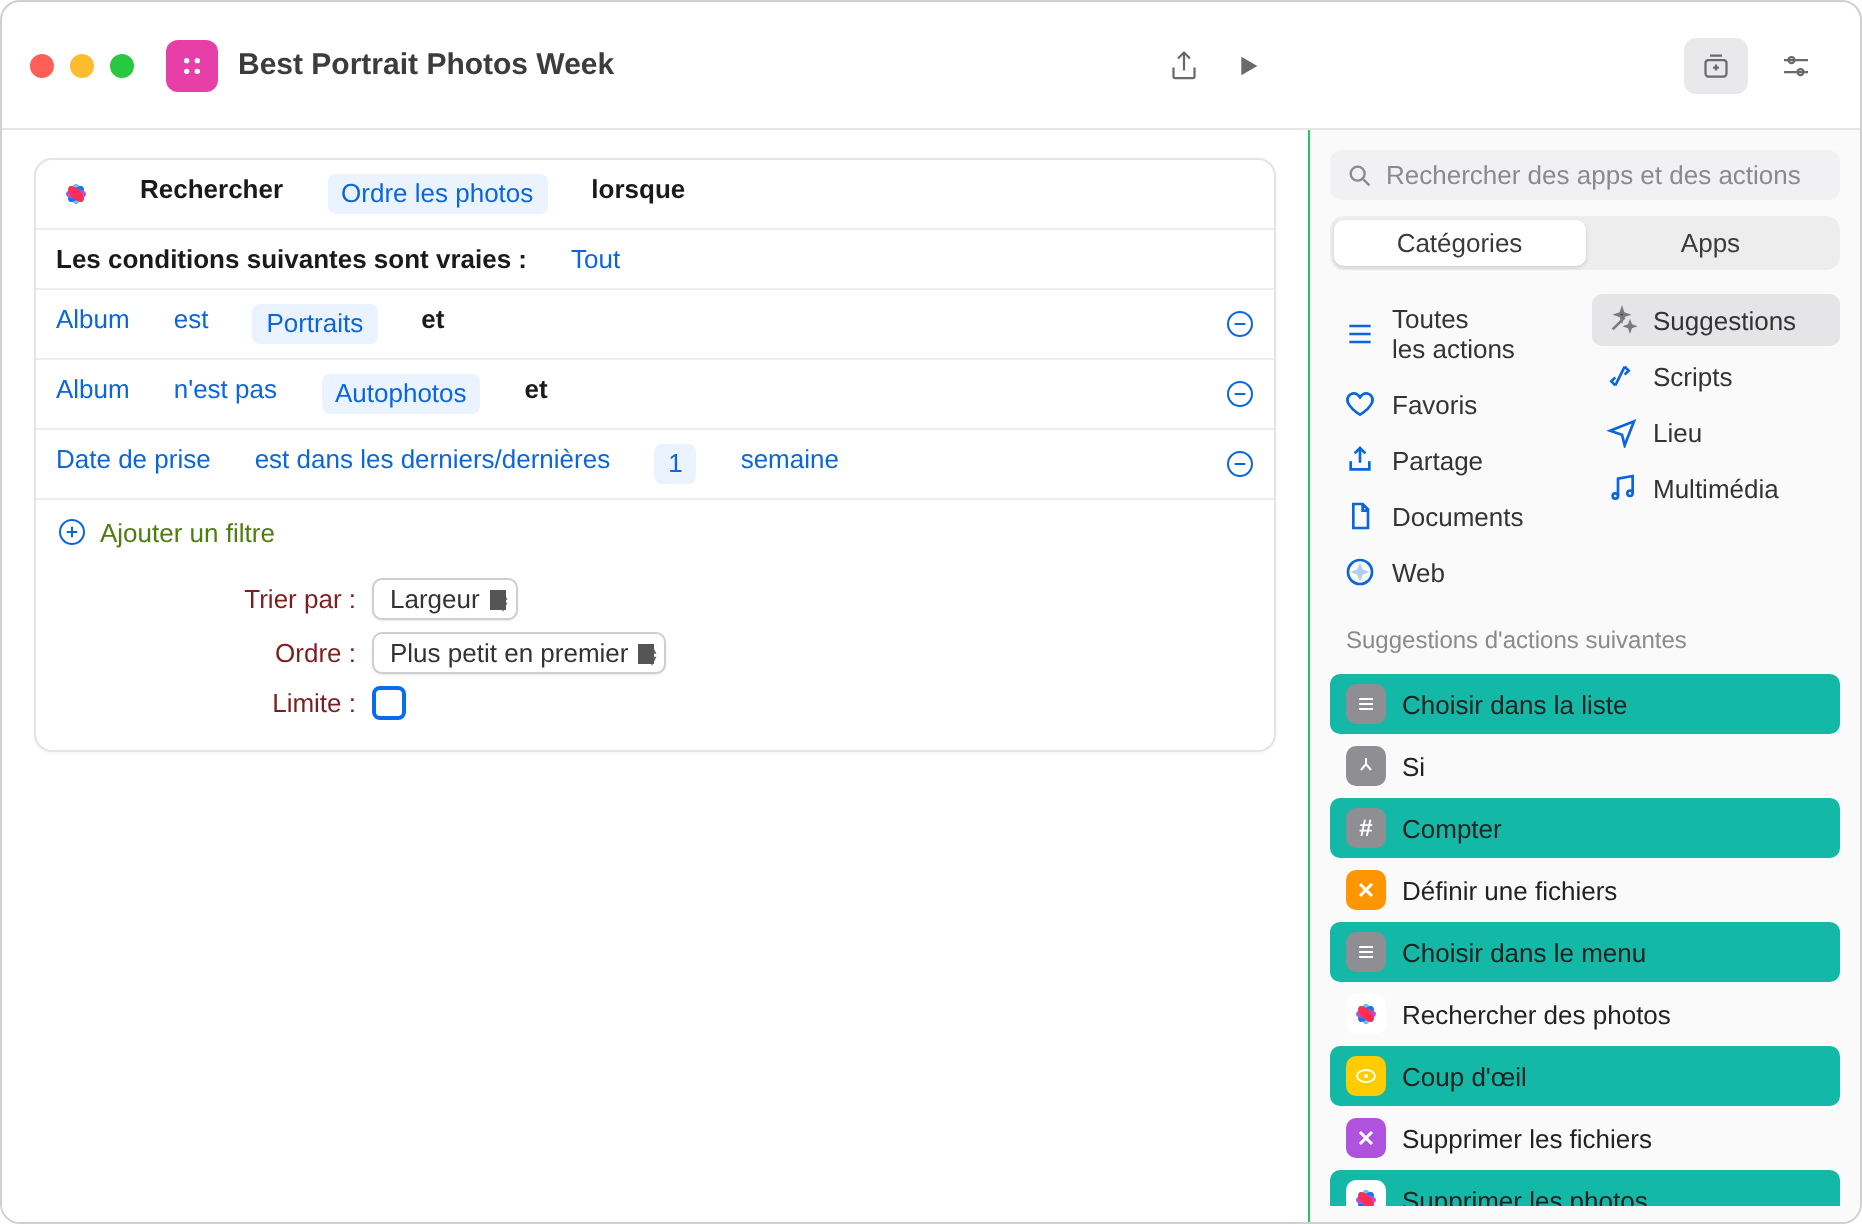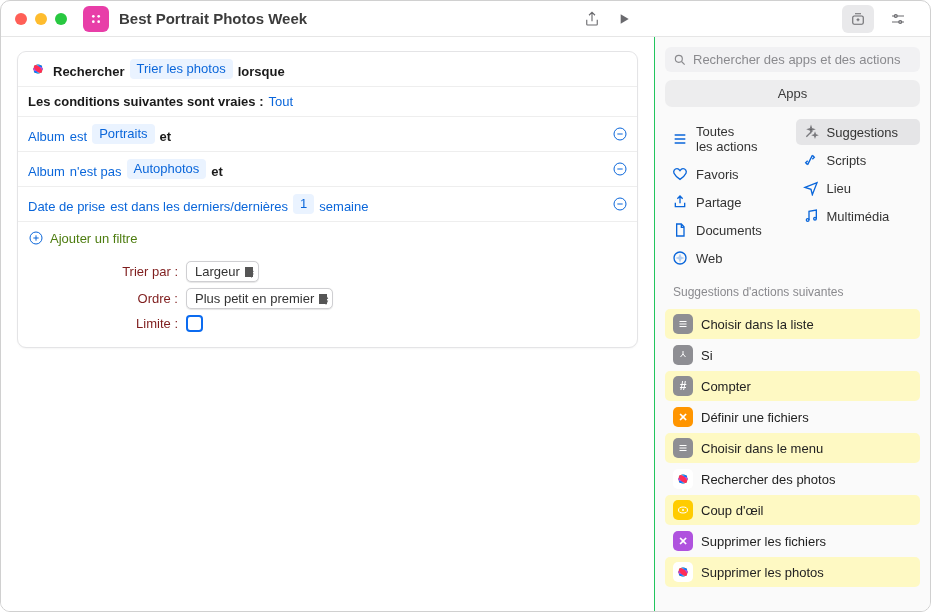--- a/index.html
+++ b/index.html
@@ -1,32 +1,32 @@
 <!DOCTYPE html>
 <html><head>
 <meta charset="utf-8">
 <style>
   * { box-sizing: border-box; margin: 0; padding: 0; font-family: -apple-system, "Helvetica Neue", Arial, sans-serif; }
   body { width: 931px; height: 612px; background: #fff; overflow: hidden; }
   .window { display: flex; flex-direction: column; height: 100%; border: 1px solid #d0d0d0; border-radius: 10px; overflow: hidden; }
-  .titlebar { height: 36px; display: flex; align-items: center; padding: 0 14px; border-bottom: 1px solid #e6e6e6; flex-shrink:0; }
+  .titlebar { height: 64px; display: flex; align-items: center; padding: 0 14px; border-bottom: 1px solid #e6e6e6; flex-shrink:0; }
   .traffic { display: flex; gap: 8px; margin-right: 16px; }
   .circle { width: 12px; height: 12px; border-radius: 50%; }
   .red { background: #ff5f57; }
   .yellow { background: #febc2e; }
   .green { background: #28c840; }
   .app-icon { width: 26px; height: 26px; border-radius: 6px; background: #e83ea8; display:flex;align-items:center;justify-content:center; margin-right: 10px; color:#fff; }
   .title { font-weight: 700; font-size: 15px; color:#3c3c3c; }
   .titlebar-spacer { flex: 1; }
   .toolbar-btn { width: 32px; height: 28px; display: flex; align-items: center; justify-content: center; color: #5a5a5a; border-radius: 5px; }
   .content { flex: 1; display: flex; min-height:0; }
   .left { flex: 1; background: #fff; padding: 14px 16px 0 16px; overflow:auto; }
   .right { width: 276px; background: #fafafa; border-left: 1px solid #22c55e; display:flex; flex-direction:column; }
   .card { border: 1px solid #e4e4e6; border-radius: 9px; background:#fff; box-shadow: 0 1px 2px rgba(0,0,0,0.04); font-size:13px; color:#333; }
-  .card-row { padding: 7px 10px; display:flex; align-items:flex-end; gap:5px; position:relative; }
+  .card-row { padding: 7px 10px; display:flex; align-items:flex-start; gap:22px; position:relative; }
   .card-sep { border-top:1px solid #eee; }
   .photos-icon { width:20px; height:20px; display:flex;align-items:center;justify-content:center; }
   .strong { font-weight:600; color:#1a1a1a; }
   .token { background:#eaf3ff; color:#0a66da; border-radius:4px; padding:2px 7px 3px; font-size:13px; display:inline-block; }
   .param { color:#0a66da; font-size:13px; }
   .rm-btn { position:absolute; right:8px; top:50%; transform:translateY(-50%); width:18px;height:18px; color:#0a66da; display:flex;align-items:center;justify-content:center; }
   .add-filter-row { padding:8px 10px; display:flex; align-items:center; gap:6px; color:#4d7c0f; font-size:13px; }
   .opt-grid { padding:4px 10px 12px 10px; }
   .opt-row { display:flex; align-items:center; gap:8px; padding:3px 0; font-size:13px; }
   .opt-label { width:150px; text-align:right; color:#7f1d1d; }
@@ -42,21 +42,21 @@
   .seg-item.active { background:#fff; box-shadow: 0 1px 2px rgba(0,0,0,0.12); }
   .cat-grid { display:flex; gap:6px; padding-top:4px; }
   .cat-col { flex:1; display:flex; flex-direction:column; gap:2px; }
   .cat-item { display:flex; align-items:center; gap:8px; font-size:13px; padding:5px 7px; border-radius:5px; color:#333;}
   .cat-item.sel { background:#e5e5e7; }
   .cat-icon { width:16px;height:16px; display:flex;align-items:center;justify-content:center; color:#0a66da; flex-shrink:0;}
   .cat-icon.gray { color:#7a7a7e; }
   .sug-header { font-size:12px; color:#8a8a8e; padding:6px 8px 2px; }
   .sug-list { display:flex; flex-direction:column; gap:1px; overflow:auto; }
   .sug-item { display:flex; align-items:center; gap:8px; padding:5px 8px; border-radius:5px; font-size:13px; color:#222; }
-  .sug-item.alt { background:#fef9c3; }
+  .sug-item.alt { background:#14b8a6; }
   .sq { width:20px;height:20px;border-radius:5px; display:flex;align-items:center;justify-content:center; color:#fff; flex-shrink:0; font-size:12px;}
   .sq.gray { background:#8e8e93; }
   .sq.orange { background:#ff9500; }
   .sq.yellowi { background:#ffcc00; }
   .sq.purple { background:#af52de; }
   .toolbar-sel { background:#e9e9eb; border-radius:6px; }
   .flower-mini { width:20px;height:20px; }
   .icon-stroke { stroke:#6a6a6e; stroke-width:1.5; fill:none; }
   .sm-text { font-size:13px; }
 </style>
@@ -121,21 +121,21 @@
               <ellipse rx="3" ry="6" fill="#ffcc00" transform="rotate(90)"></ellipse>
                   <ellipse rx="3" ry="6" fill="#34c759" transform="rotate(135)"></ellipse>
               <ellipse rx="3" ry="6" fill="#5ac8fa" transform="rotate(180)"></ellipse>
                   <ellipse rx="3" ry="6" fill="#007aff" transform="rotate(225)"></ellipse>
               <ellipse rx="3" ry="6" fill="#af52de" transform="rotate(270)"></ellipse>
                   <ellipse rx="3" ry="6" fill="#ff2d55" transform="rotate(315)"></ellipse>
             </g>
               </svg>
           </span>
           <span class="strong">Rechercher</span>
-          <span class="token">Trier les photos</span>
+          <span class="token">Ordre les photos</span>
           <span class="strong">lorsque</span>
         </div>
         <div class="card-row card-sep">
           <span class="strong">Les conditions suivantes sont vraies :</span>
           <span class="param">Tout</span>
         </div>
 
         <div class="card-row card-sep">
           <span class="param">Album</span>
           <span class="param">est</span>
@@ -207,20 +207,21 @@
     <div class="right">
       <div class="right-inner">
         <div class="search">
           <svg width="14" height="14" viewBox="0 0 24 24">
               <circle cx="10" cy="10" r="6" fill="none" stroke="#8a8a8e" stroke-width="2"></circle>
               <path stroke="#8a8a8e" stroke-width="2" d="M15 15l5 5"></path>
             </svg>
           <span>Rechercher des apps et des actions</span>
         </div>
         <div class="seg">
+          <div class="seg-item active">Catégories</div>
           <div class="seg-item">Apps</div>
         </div>
 
         <div class="cat-grid">
           <div class="cat-col">
             <div class="cat-item">
               <span class="cat-icon">
                   <svg width="16" height="16" viewBox="0 0 24 24">
                     <path stroke="currentColor" stroke-width="2" d="M4 6h16M4 12h16M4 18h16"></path>
                   </svg>

